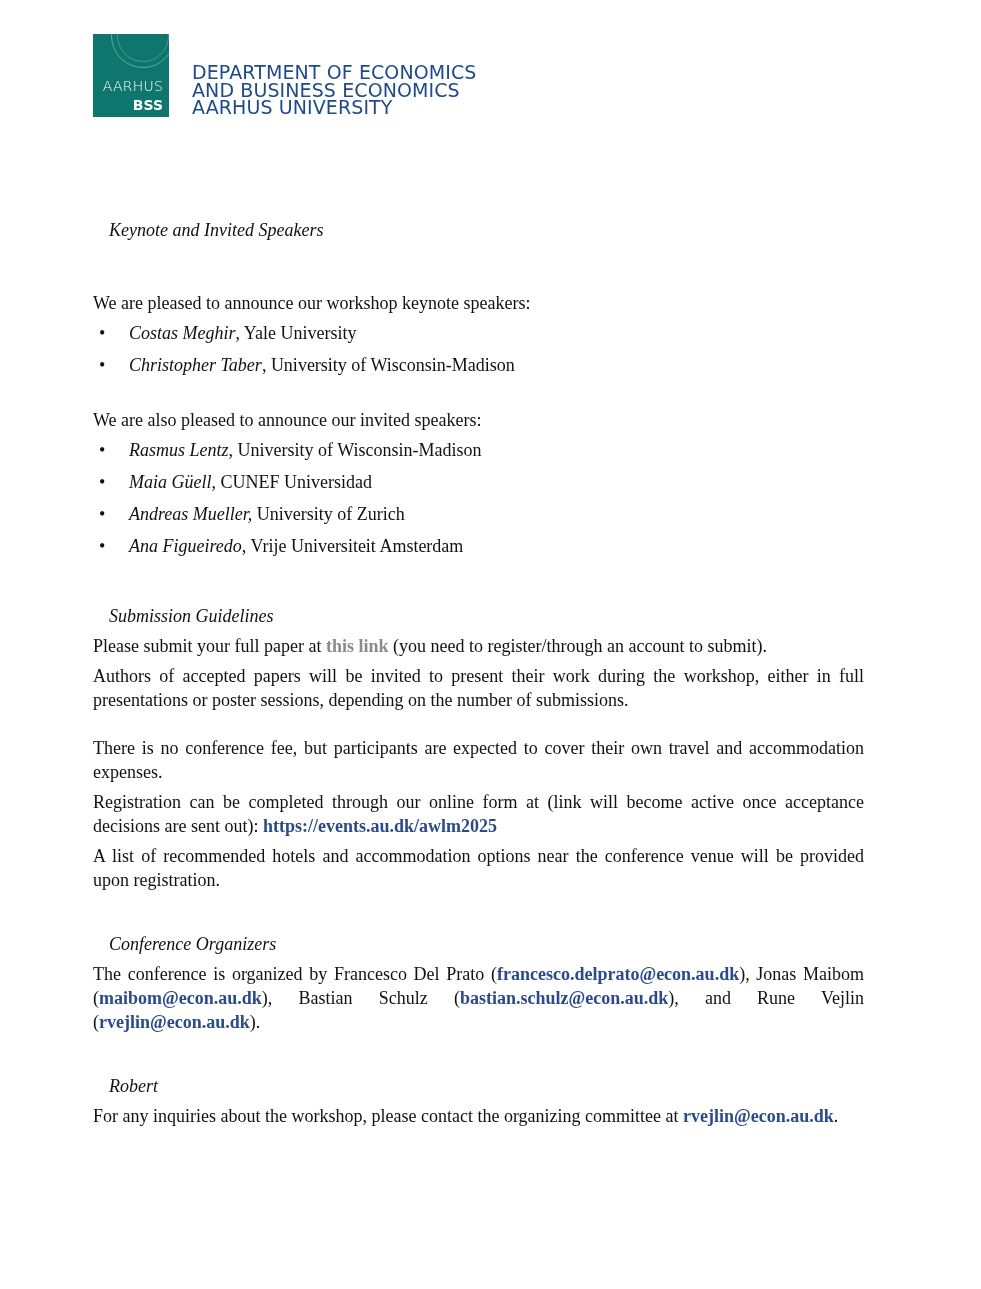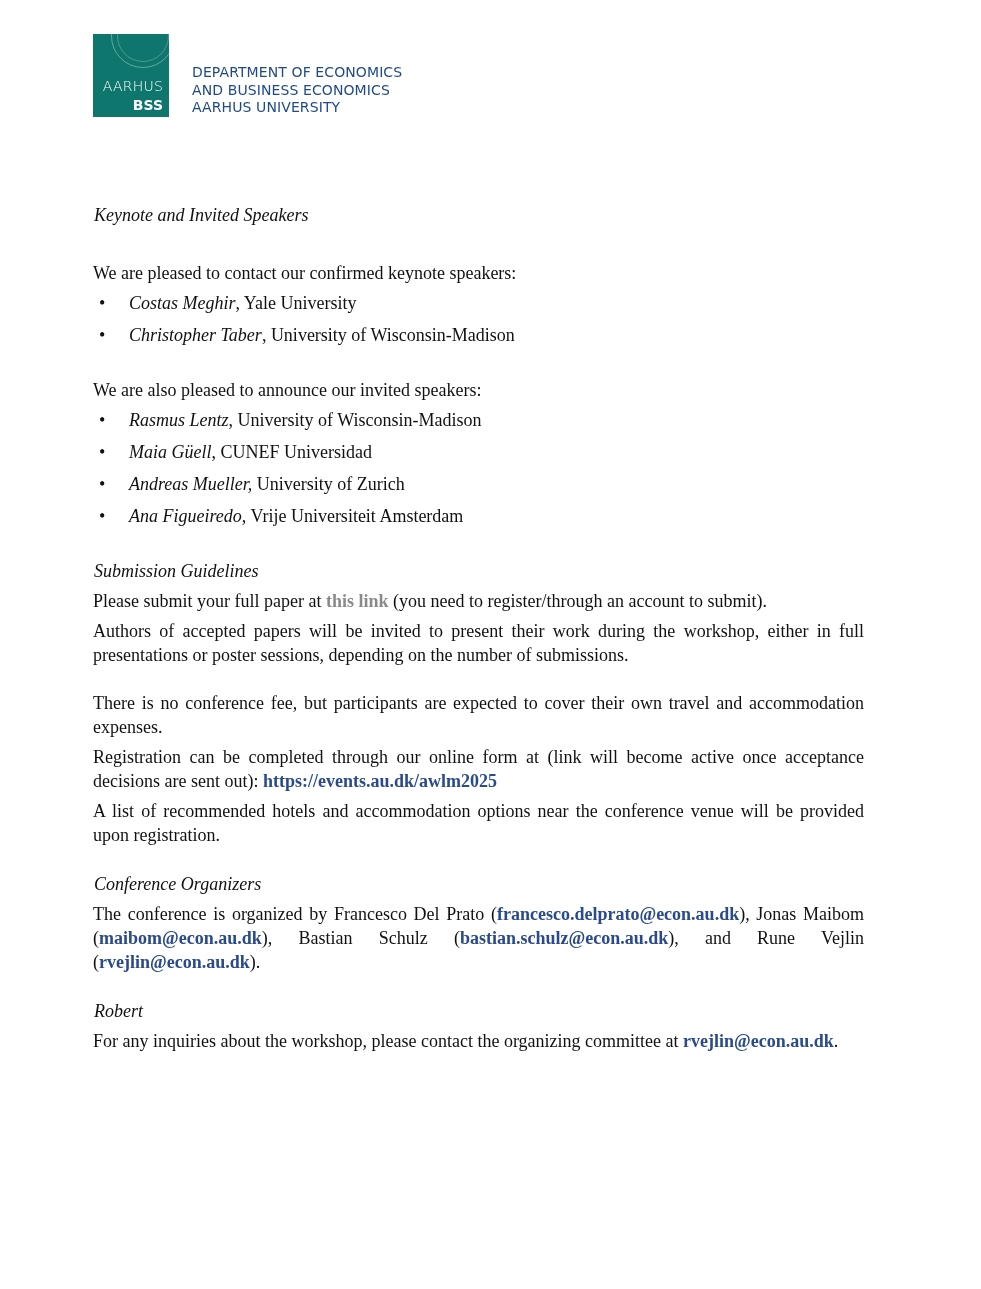--- a/index.html
+++ b/index.html
@@ -4,24 +4,24 @@
 <style>
   html, body { margin:0; padding:0; background:#ffffff; }
   body { width:981px; height:1289px; position:relative; overflow:hidden;
          font-family:"DejaVu Serif", "Liberation Serif", serif; color:#111; }
   .page { position:absolute; left:0; top:0; width:981px; height:1289px; }
   .logo { position:absolute; left:93px; top:34px; width:76px; height:83px; background:#0f766e; overflow:hidden; }
   .logo .seal { position:absolute; left:18px; top:-30px; width:62px; height:62px; border:1px solid rgba(255,255,255,0.35); border-radius:50%; }
   .logo .seal2 { position:absolute; left:24px; top:-24px; width:50px; height:50px; border:1px solid rgba(255,255,255,0.25); border-radius:50%; }
   .logo .aarhus { position:absolute; right:6px; top:44px; color:#fff; font-family:"DejaVu Sans", sans-serif; font-size:14px; font-weight:300; letter-spacing:0.2px; }
   .logo .bss { position:absolute; right:6px; top:63px; color:#fff; font-family:"DejaVu Sans", sans-serif; font-size:14px; font-weight:bold; }
-  .dept { position:absolute; left:192px; top:64px; color:#1f4a8a; font-family:"DejaVu Sans", sans-serif; font-size:14px; line-height:17.5px; letter-spacing:0.1px; }
+  .dept { position:absolute; left:192px; top:64px; color:#1f4a8a; font-family:"DejaVu Sans", sans-serif; font-size:19px; line-height:17.5px; letter-spacing:0.1px; }
   .dept div { white-space:nowrap; }
   .content { position:absolute; left:93px; top:202px; width:771px; font-size:16.5px; line-height:24px; font-family:"Liberation Serif", "DejaVu Serif", serif; font-size:18px; }
-  .h { font-style:italic; margin:1px; }
+  .h { font-style:italic; margin:16px; }
   p { margin:0; }
   .j { text-align:justify; }
   ul { list-style:none; margin:0; padding:0; }
   li { position:relative; padding-left:36px; line-height:32px; }
   li::before { content:"•"; position:absolute; left:6px; top:0; font-size:18px; }
   .name { font-style:italic;text-align:right; }
   a { text-decoration:none;font-weight:bold; }
   .link-blue { color:#2a4a8a; }
   .link-gray { color:#8a8a8a; }
 </style>
@@ -37,21 +37,21 @@
   </div>
   <div class="dept">
     <div>DEPARTMENT OF ECONOMICS</div>
     <div>AND BUSINESS ECONOMICS</div>
     <div>AARHUS UNIVERSITY</div>
   </div>
 
   <div class="content">
     <p class="h">Keynote and Invited Speakers</p>
     <div style="height:33px"></div>
-    <p style="margin-bottom:2px">We are pleased to contact our confirmed keynote speakers:</p>
+    <p style="margin-bottom:2px">We are pleased to announce our workshop keynote speakers:</p>
     <ul>
       <li><span class="name">Costas Meghir</span><span>, Yale University</span></li>
       <li><span class="name">Christopher Taber</span><span>, University of Wisconsin-Madison</span></li>
     </ul>
     <div style="height:27px"></div>
     <p style="margin-bottom:2px">We are also pleased to announce our invited speakers:</p>
     <ul>
       <li><span class="name">Rasmus Lentz</span><span>, University of Wisconsin-Madison</span></li>
       <li><span class="name">Maia Güell</span><span>, CUNEF Universidad</span></li>
       <li><span class="name">Andreas Mueller,</span><span> University of Zurich</span></li>

